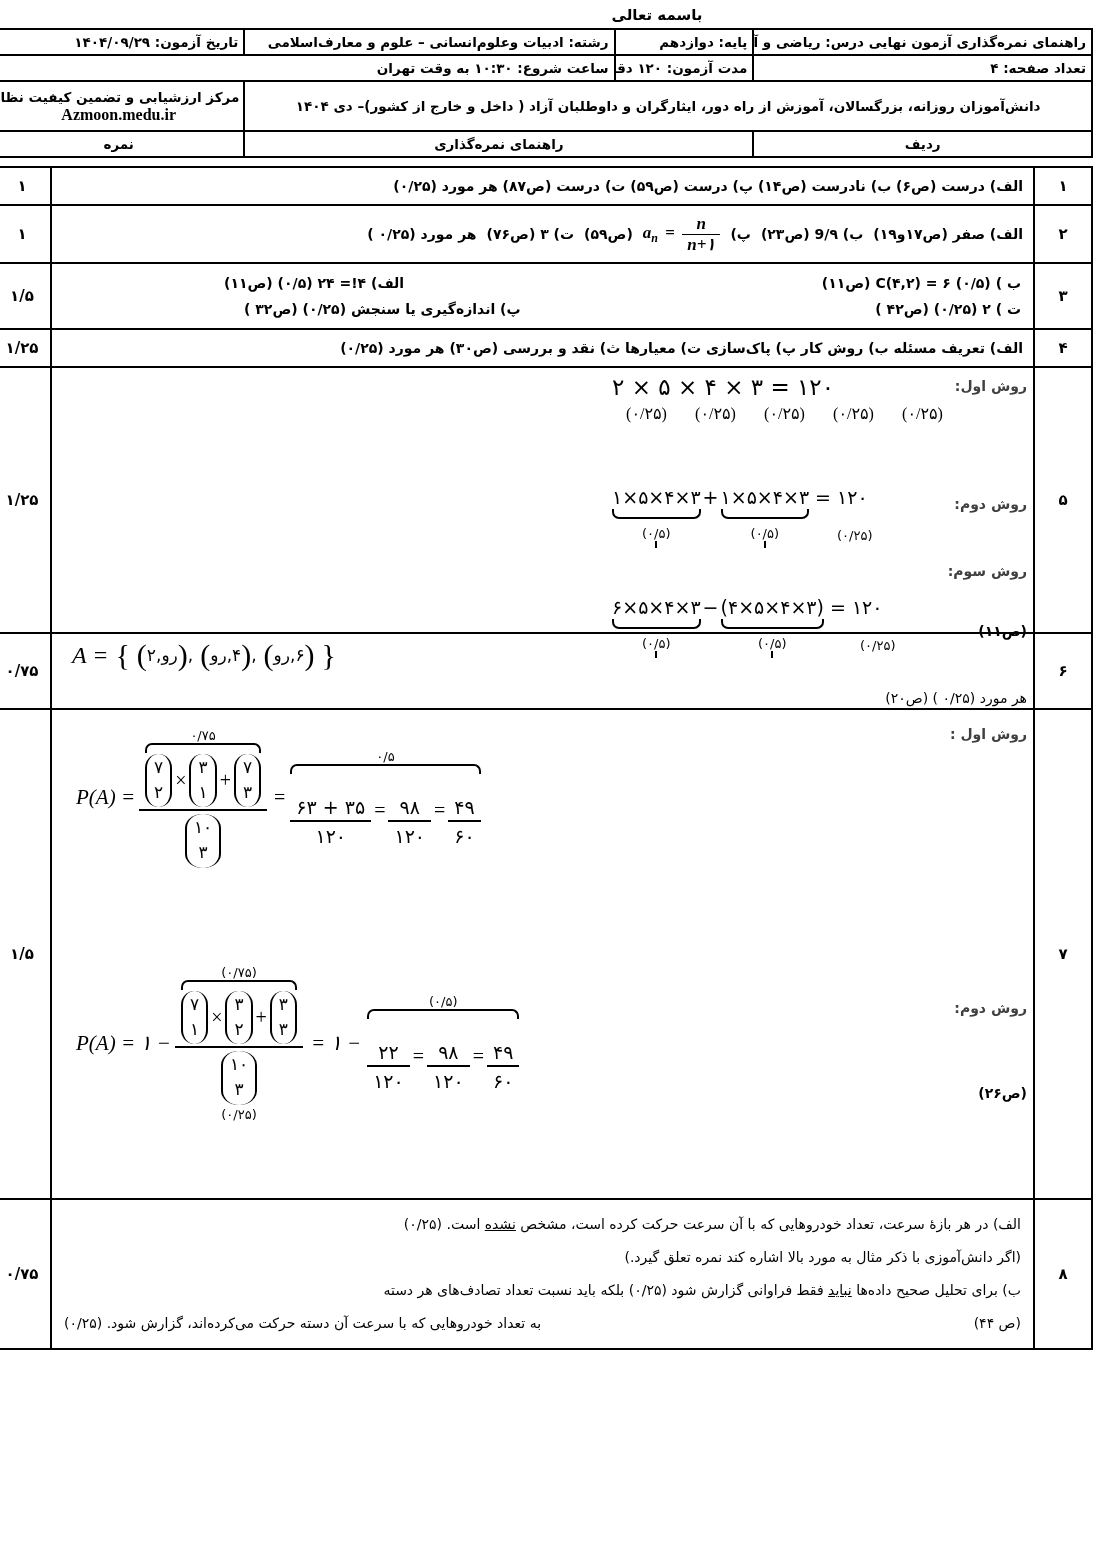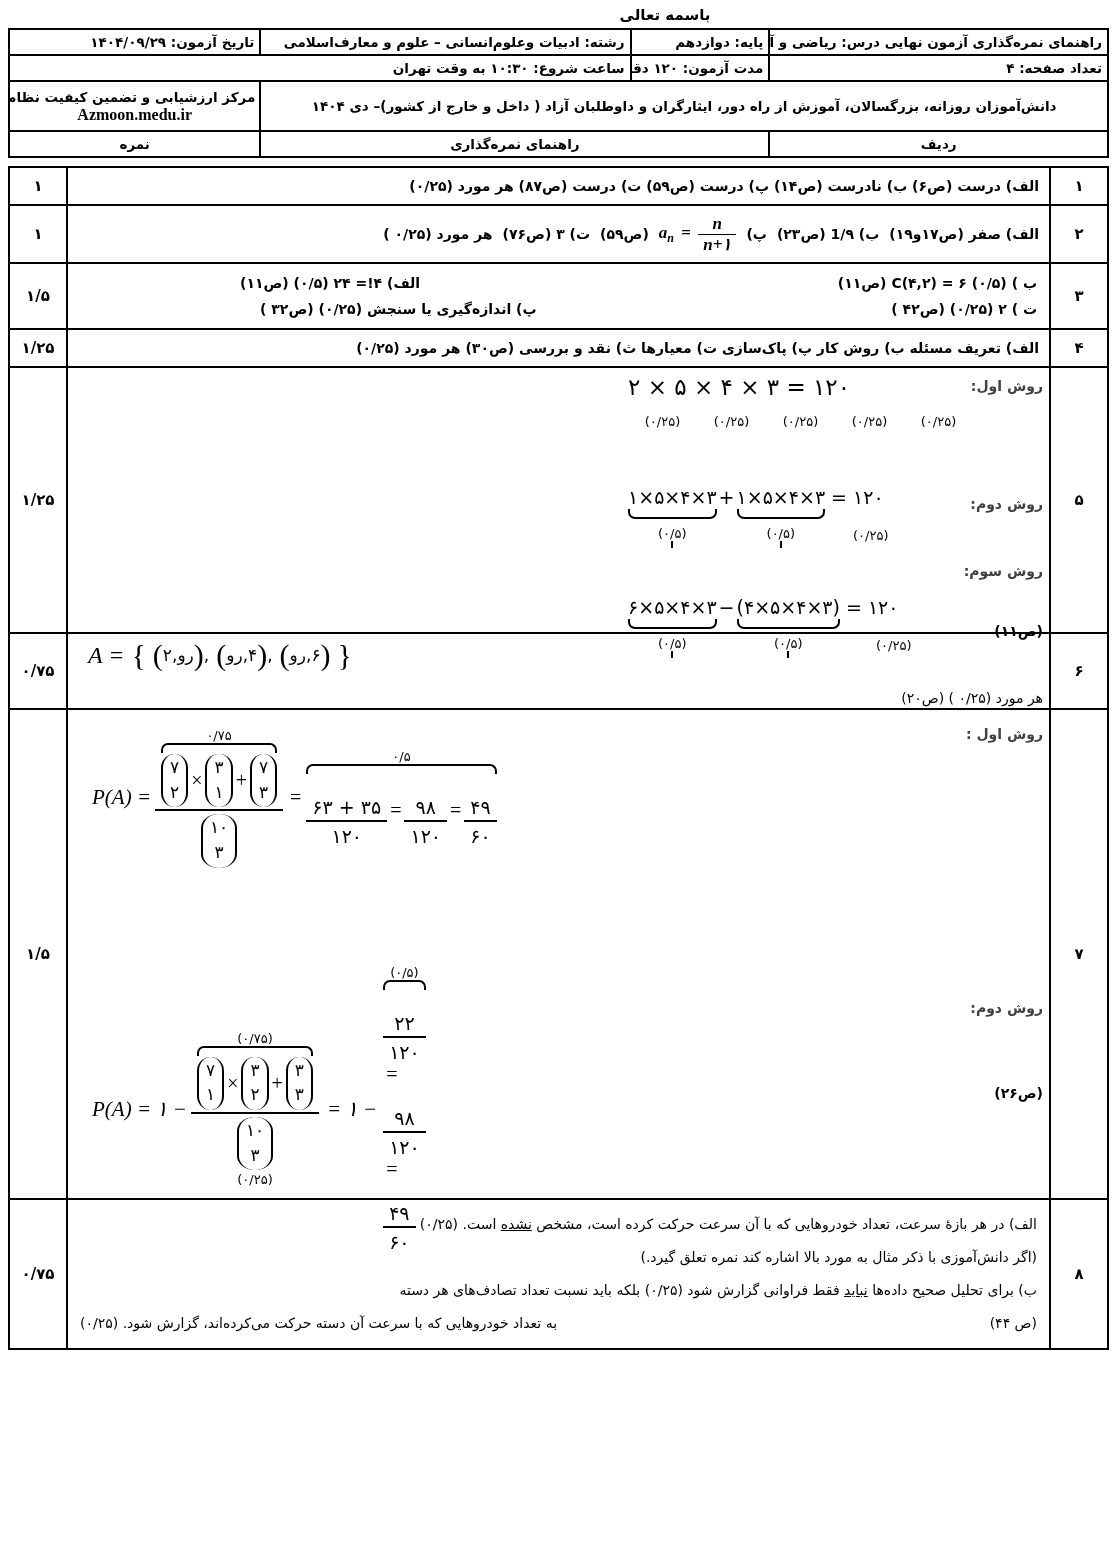--- a/index.html
+++ b/index.html
@@ -14,21 +14,21 @@
     font-family: "DejaVu Sans", "Liberation Sans", sans-serif;
     color: #000000;
     direction: rtl;
     overflow: hidden;
   }
   .page {
     width: 904px;
     height: 1550px;
     position: relative;
     box-sizing: border-box;
-    padding: 4px 8px 0 8px;
+    padding: 4px 24px 0 8px;
   }
 
   
   .basmala {
     text-align: center;
     font-size: 15px;
     font-weight: bold;
     line-height: 20px;
     padding: 1px 0 3px 0;
   }
@@ -108,21 +108,21 @@
   .frac > .den { display: block; padding: 0 5px; }
 
   
   .red { color: #404040; font-weight: bold; font-size: 14px; }
 
   
   .r5wrap { position: relative; min-height: 250px; padding: 6px 10px 8px 10px; }
   .r5-label { position: absolute; right: 6px; font-size: 14px; }
   .m1 { position: absolute; left: 560px; top: 6px; direction: ltr; text-align: left; }
   .m1 .eq { font-size: 23px; letter-spacing: 5px; font-family: "DejaVu Sans", sans-serif; white-space: nowrap; }
-  .m1 .marks { font-size: 13px; margin-top: 14px; white-space: nowrap; }
+  .m1 .marks { font-size: 16px; margin-top: 4px; white-space: nowrap; font-family: Liberation Serif, serif; }
   .m1 .marks span { display: inline-block; width: 69px; text-align: center; }
 
   .m2 { position: absolute; left: 560px; top: 118px; direction: ltr; }
   .m3 { position: absolute; left: 560px; top: 228px; direction: ltr; }
   .expr { font-size: 19px; white-space: nowrap; font-family: "DejaVu Sans", sans-serif; }
   .ubrace { position: relative; display: inline-block; }
   .ubrace > .bl {
     display: block; height: 8px; margin-top: 1px;
     border: 2px solid #000; border-top: none;
     border-bottom-left-radius: 7px; border-bottom-right-radius: 7px;
@@ -232,21 +232,21 @@
           <span class="line">الف) درست  (ص۶)    ب) نادرست (ص۱۴)   پ) درست (ص۵۹)     ت) درست (ص۸۷)  هر مورد (۰/۲۵)</span>
         </td>
         <td class="col-nomre">۱</td>
       </tr>
 
       <tr>
         <td class="col-radif">۲</td>
         <td class="col-main" style="padding-top:8px;padding-bottom:8px;">
           <span style="display:flex;align-items:center;justify-content:flex-start;gap:10px;white-space:nowrap;">
             <span>الف) صفر  (ص۱۷و۱۹)</span>
-            <span>ب) 1/۹ (ص۲۳)</span>
+            <span>ب) 9/۹ (ص۲۳)</span>
             <span>پ)</span>
             <span class="math">
               <span>a</span><sub style="font-size:12px">n</sub>
               <span class="mathn" style="padding:0 3px">=</span>
               <span class="frac">
                 <span class="num">n</span>
                 <span class="den">n+۱</span>
               </span>
             </span>
             <span>(ص۵۹)</span>
@@ -446,21 +446,21 @@
                   </span>
                   <span class="den">
                     <span class="binom"><span>۱۰</span><span>۳</span></span>
                     <span style="display:block;font-size:13px;margin-top:2px;">(۰/۲۵)</span>
                   </span>
                 </span>
                 <span class="pf" style="padding:0 4px;">= ۱ −</span>
                 <span class="overb" style="margin:0 2px;">
                   <span class="val">(۰/۵)</span>
                   <span class="bl"></span>
-                  <span style="display:inline-flex;align-items:flex-start;flex-direction:column;">
+                  <span style="display:inline-flex;align-items:center;">
                     <span class="bigfrac numfrac">
                         <span class="num">۲۲</span>
                         <span class="den">۱۲۰</span>
                       </span>
                     <span class="sym">=</span>
                     <span class="bigfrac numfrac">
                         <span class="num">۹۸</span>
                         <span class="den">۱۲۰</span>
                       </span>
                     <span class="sym">=</span>

